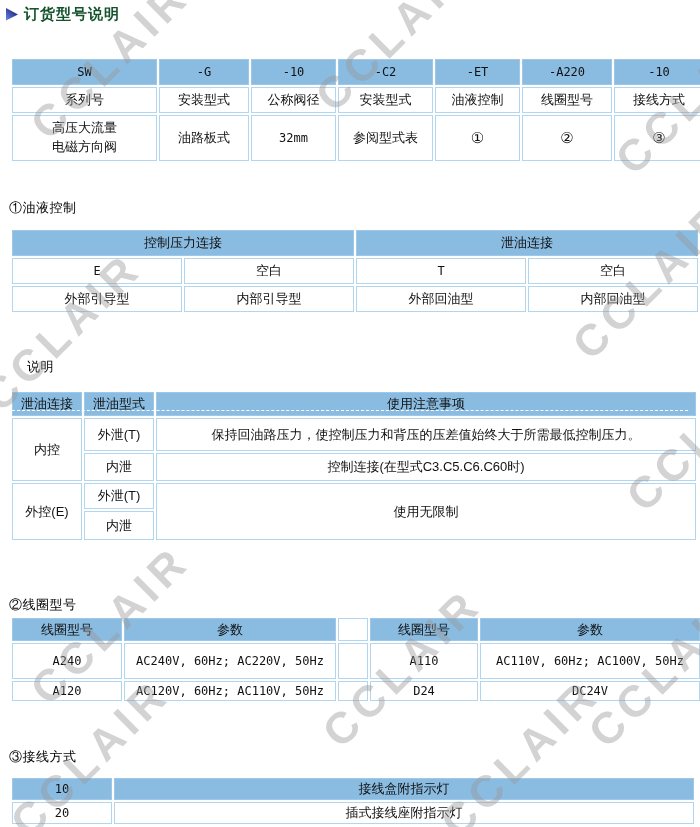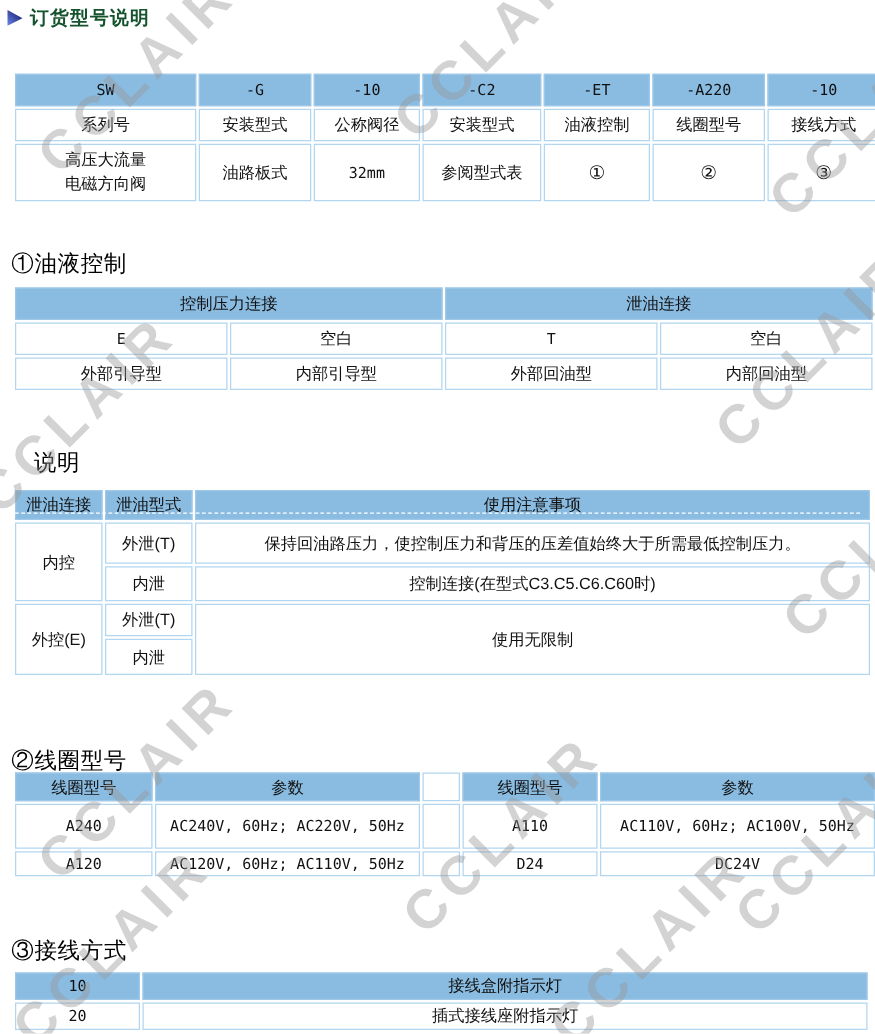--- a/index.html
+++ b/index.html
@@ -5,21 +5,21 @@
   * { margin:0; padding:0; box-sizing:border-box; }
   html,body { background:#ffffff; }
   .page {
     position:relative; width:700px; height:827px; background:#ffffff;
     font-family:"Liberation Sans", sans-serif; color:#111; overflow:hidden;
   }
   
   .title-row { position:absolute; left:4px; top:5px; display:flex; align-items:center; gap:4px; }
   .title-text { font-size:15px; font-weight:bold; color:#14532d; letter-spacing:1px; }
   
-  .sec-label { position:absolute; font-size:18px; color:#000; letter-spacing:0.5px; }
+  .sec-label { position:absolute; font-size:13px; color:#000; letter-spacing:0.5px; }
   #label-oil    { left:9px;  top:199px; }
   #label-notes  { left:27px; top:358px; }
   #label-coil   { left:9px;  top:596px; }
   #label-wiring { left:9px;  top:748px;text-align:right; }
   
   table { position:absolute; border-collapse:separate; border-spacing:2px; table-layout:fixed; }
   td {
     border:1px solid #b2d5f0; text-align:center; vertical-align:middle;
     font-size:13px; padding:1px 3px; overflow:hidden; background:transparent;
   }

